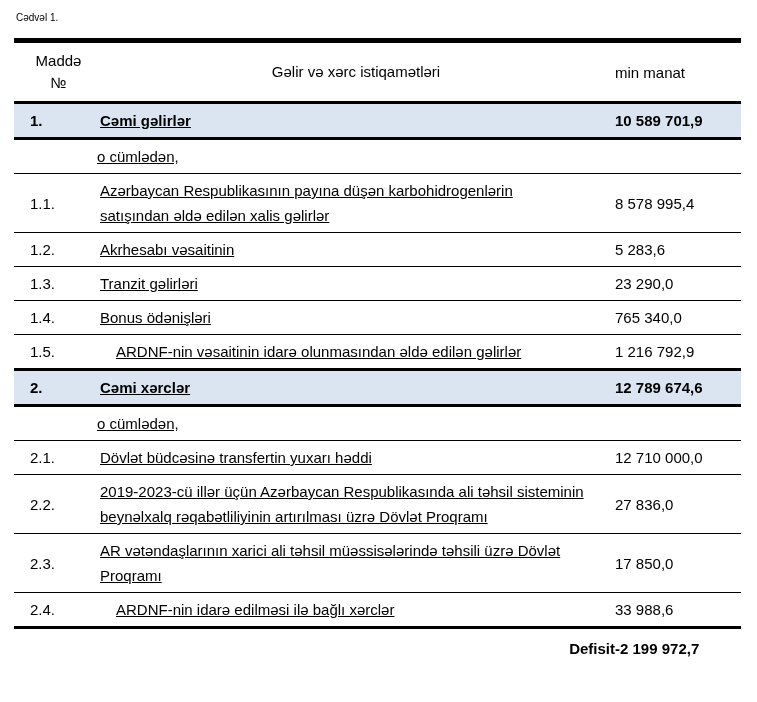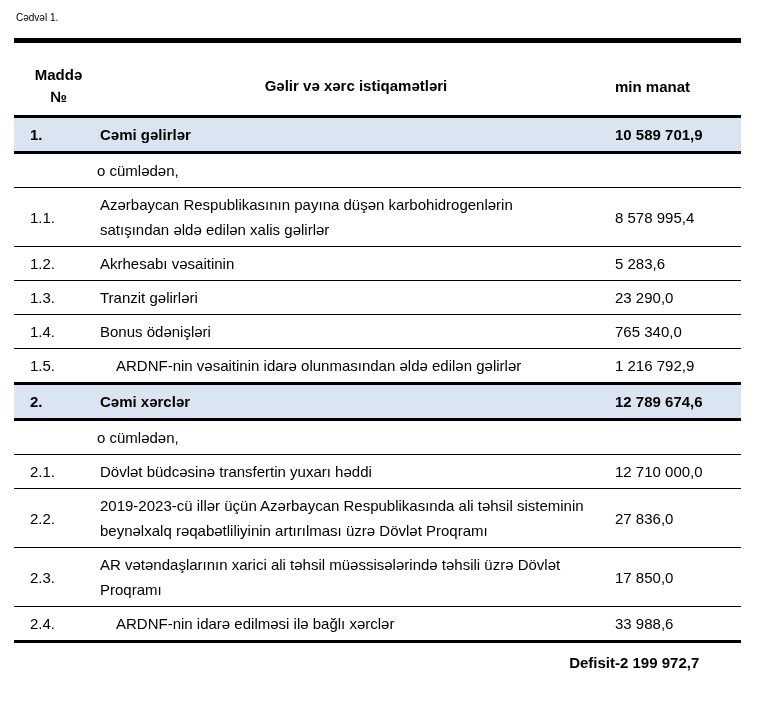--- a/index.html
+++ b/index.html
@@ -23,28 +23,27 @@
   }
   .row{
     display:grid;
     grid-template-columns:83px 1fr 126px;
     align-items:center;
     border-bottom:1px solid var(--bd);
     font-size:15px;
   }
   .cell{min-width:0;}
   .no{padding-left:16px;}
-  .label{padding:4px 30px 4px 3px;line-height:25px;}
+  .label{padding:4px 30px 4px 3px;line-height:25px;text-decoration:underline;}
   .value{text-align:left;padding-right:16px;white-space:nowrap;}
   
   .row.header{
     border-bottom:3px solid var(--bd);
     min-height:58px;
-    font-weight:700;
-    margin-top:14px;
+    font-weight:400;
   }
   .row.header .hno{
     text-align:center;white-space:pre-line;line-height:22px;padding-left:6px;
   }
   .row.header .hlabel{
     text-align:center;padding:0;line-height:20px;
   }
   
   .row.total{
     background:var(--hl);

